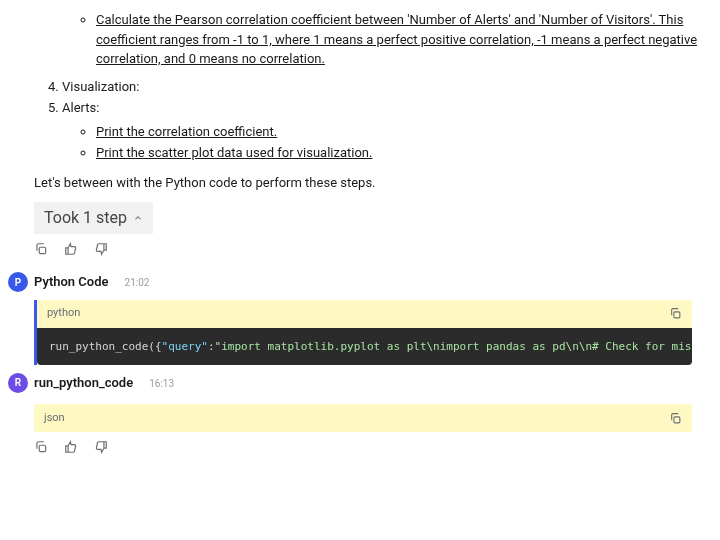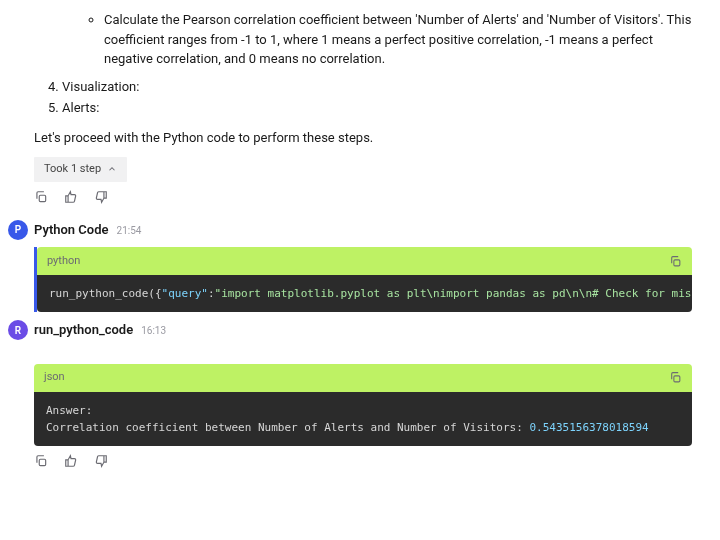--- a/index.html
+++ b/index.html
@@ -7,53 +7,53 @@
     font-family: -apple-system, BlinkMacSystemFont, "Segoe UI", Roboto, sans-serif;
     font-size: 13px;
     color: #1a1a1a;
     background: #fff;
     line-height: 1.5;
     padding: 6px 0 0 0;
   }
   ol.outer { list-style: decimal; padding-left: 62px; }
   ol.outer > li { margin-bottom: 2px; }
   ul.inner { list-style: circle; padding-left: 26px; margin: 4px 0 8px 0; }
-  ul.inner li { margin: 2px 16px; }
+  ul.inner li { margin: 2px 8px; text-decoration: underline; }
   .step-title { font-weight: 400; }
   .lead-para { margin: 10px 0 10px 34px; }
   .took-step {
     display: inline-flex; align-items: center;
     margin-left: 34px;
     background: #f1f1f2;
     border-radius: 1px;
     padding: 4px 10px;
-    font-size: 11px;
+    font-size: 16px;
     color: #444;
     cursor: pointer;
   }
   .took-step svg { margin-left: 6px; }
   .action-row { margin: 8px 0 16px 34px; display: flex; gap: 16px; }
   .action-row .ic, .msg-actions .ic { width: 14px; height: 14px; color: #6b6b72; cursor: pointer; }
   .msg { display: flex; align-items: flex-start; margin: 8px 0 4px 8px; }
   .avatar {
     width: 20px; height: 20px; border-radius: 50%;
     display: flex; align-items: center; justify-content: center;
     font-size: 10px; font-weight: 600; color: #fff;
     flex-shrink: 0; margin-right: 6px; margin-top: 0px;
   }
   .av-p { background: #3858e9; }
   .av-r { background: #6b4ce6; }
-  .msg-head { display: flex; align-items: baseline; gap: 8px; }
+  .msg-head { display: flex; align-items: baseline; gap: 16px; }
   .msg-head .sender { font-weight: 600; font-size: 13px; }
   .msg-head .ts { font-size: 10px; color: #9a9aa2; }
   .msg-body { flex: 1; min-width: 0; padding-right: 28px; }
   .code-wrap { margin-top: 8px; border-left: 3px solid #3858e9; padding-left: 0; }
-  .code-wrap-plain { margin-top: 24px; }
+  .code-wrap-plain { margin-top: 12px; text-align: center; }
   .code-head {
-    background: #bef264; height: 28px;
+    background: #fef9c3; height: 28px;
     display: flex; align-items: center; justify-content: space-between;
     padding: 0 10px; font-size: 11px; color: #6b6b72;
     border-radius: 4px 4px 0 0;
   }
   .code-head .copy { width: 13px; height: 13px; cursor: pointer; }
   .code-body {
     background: #2b2b2b; color: #d6d6d6;
     font-family: "SFMono-Regular", Consolas, Menlo, monospace;
     font-size: 11px; padding: 10px 12px;
     border-radius: 0 0 4px 4px;
@@ -79,24 +79,28 @@
       <li>Calculate the Pearson correlation coefficient between 'Number of Alerts' and 'Number of Visitors'. This coefficient ranges from -1 to 1, where 1 means a perfect positive correlation, -1 means a perfect negative correlation, and 0 means no correlation.</li>
     </ul>
   </li>
 </ol>
 <ol class="outer" start="4">
   <li>
     <span class="step-title">Visualization</span><span>:</span>
   </li>
   <li>
     <span class="step-title">Alerts</span><span>:</span>
+    <ul class="inner">
+      <li>Print the correlation coefficient.</li>
+      <li>Print the scatter plot data used for visualization.</li>
+    </ul>
   </li>
 </ol>
 
-<p class="lead-para">Let's proceed with the Python code to perform these steps.</p>
+<p class="lead-para">Let's between with the Python code to perform these steps.</p>
 
 <div class="took-step">
   <span>Took 1 step</span>
   <svg width="10" height="10" viewBox="0 0 24 24" fill="none" stroke="#6b6b72" stroke-width="2.5">
       <polyline points="6 15 12 9 18 15"></polyline>
     </svg>
 </div>
 
 <div class="action-row">
   <svg class="ic" viewBox="0 0 24 24" fill="none" stroke="currentColor" stroke-width="2">
@@ -110,21 +114,21 @@
       <path d="M17 14V3h4v11h-4zm-4 7l-1-5H6a2 2 0 0 1-2-2l2-9a2 2 0 0 1 2-2h9v11l-4 7z"></path>
     </svg>
 </div>
 
 
 <div class="msg">
   <div class="avatar av-p">P</div>
   <div class="msg-body">
     <div class="msg-head">
       <span class="sender">Python Code</span>
-      <span class="ts">21:54</span>
+      <span class="ts">21:02</span>
     </div>
     <div class="code-wrap">
       <div class="code-head">
         <span>python</span>
         <svg class="copy" viewBox="0 0 24 24" fill="none" stroke="#6b6b72" stroke-width="2">
             <rect x="9" y="9" width="11" height="11" rx="2"></rect>
             <path d="M5 15V5a2 2 0 0 1 2-2h10"></path>
           </svg>
       </div>
       <div class="code-body"><span class="tok-fn">run_python_code</span><span class="tok-par">(</span><span class="tok-par">{</span><span class="tok-key">"query"</span><span class="tok-par">:</span><span class="tok-str">"import matplotlib.pyplot as plt\nimport pandas as pd\n\n# Check for missing</span></div>
@@ -141,22 +145,20 @@
       <span class="ts">16:13</span>
     </div>
     <div class="code-wrap-plain">
       <div class="code-head">
         <span>json</span>
         <svg class="copy" viewBox="0 0 24 24" fill="none" stroke="#6b6b72" stroke-width="2">
             <rect x="9" y="9" width="11" height="11" rx="2"></rect>
             <path d="M5 15V5a2 2 0 0 1 2-2h10"></path>
           </svg>
       </div>
-      <div class="code-body"><span>Answer:</span>
-<span>Correlation coefficient between Number of Alerts and Number of Visitors: </span><span class="tok-num">0.5435156378018594</span></div>
     </div>
   </div>
 </div>
 
 <div class="msg-actions">
   <svg class="ic" viewBox="0 0 24 24" fill="none" stroke="currentColor" stroke-width="2">
       <rect x="9" y="9" width="11" height="11" rx="2"></rect>
       <path d="M5 15V5a2 2 0 0 1 2-2h10"></path>
     </svg>
   <svg class="ic" viewBox="0 0 24 24" fill="none" stroke="currentColor" stroke-width="2">

